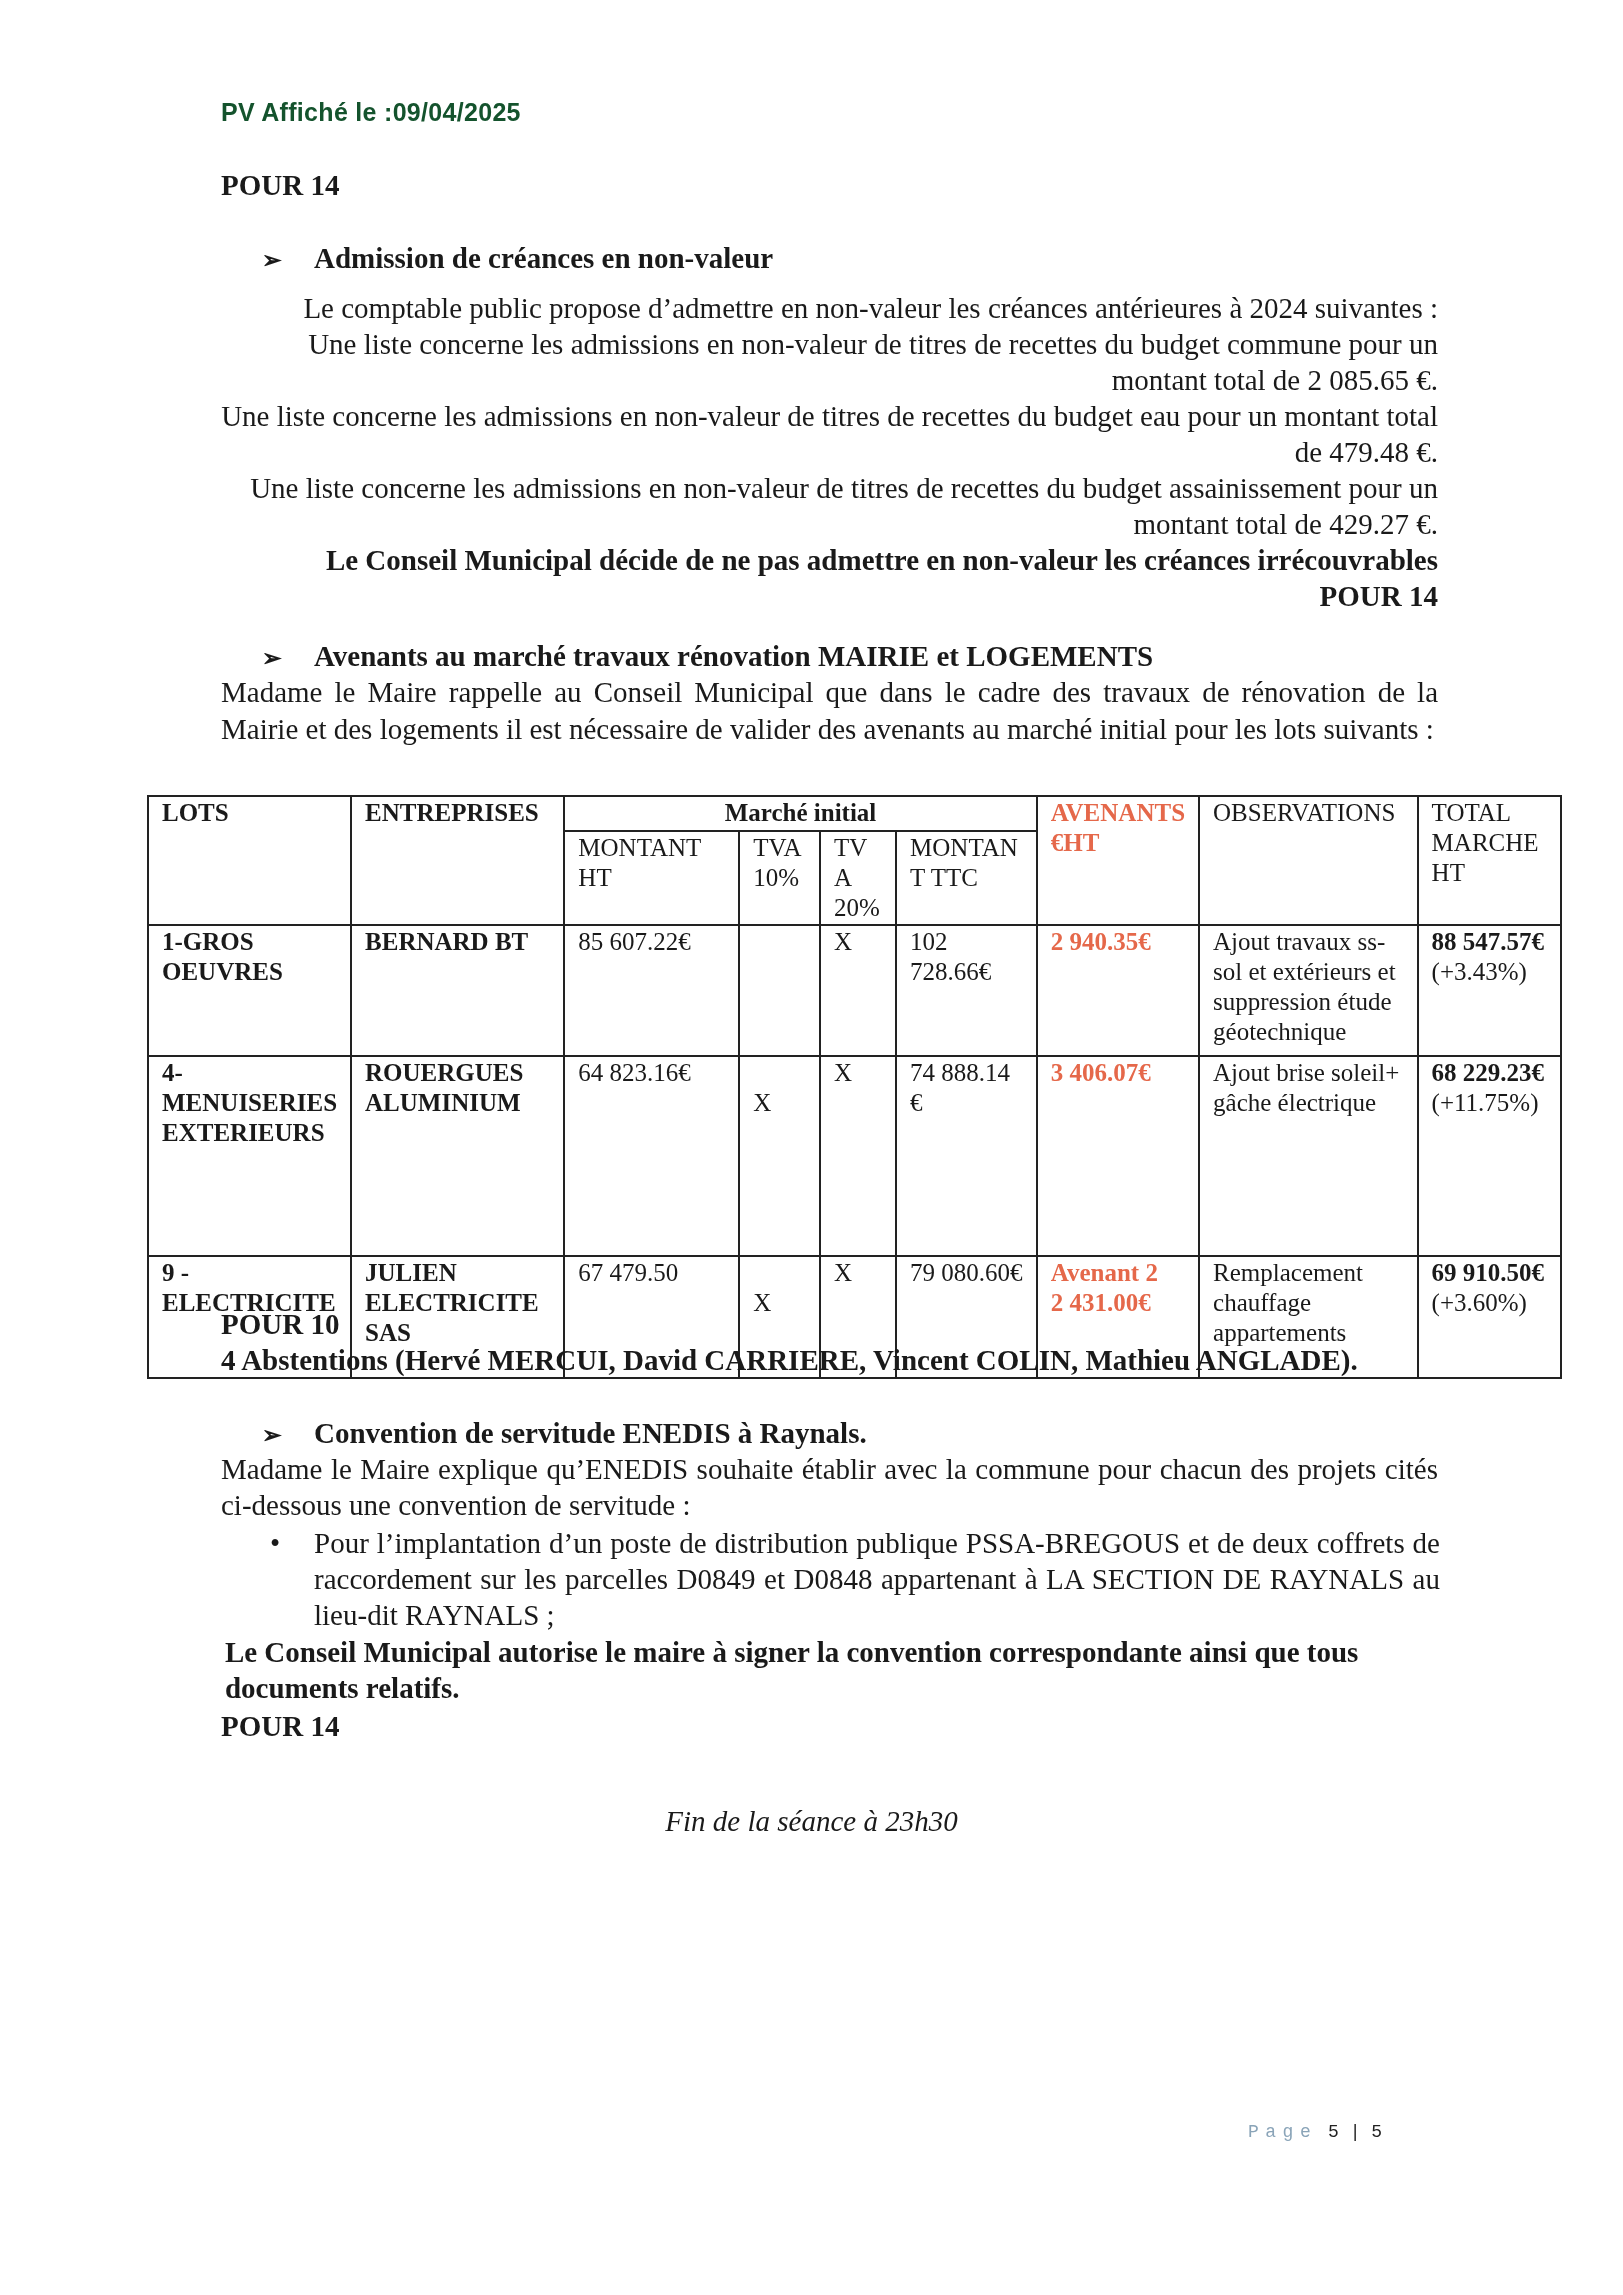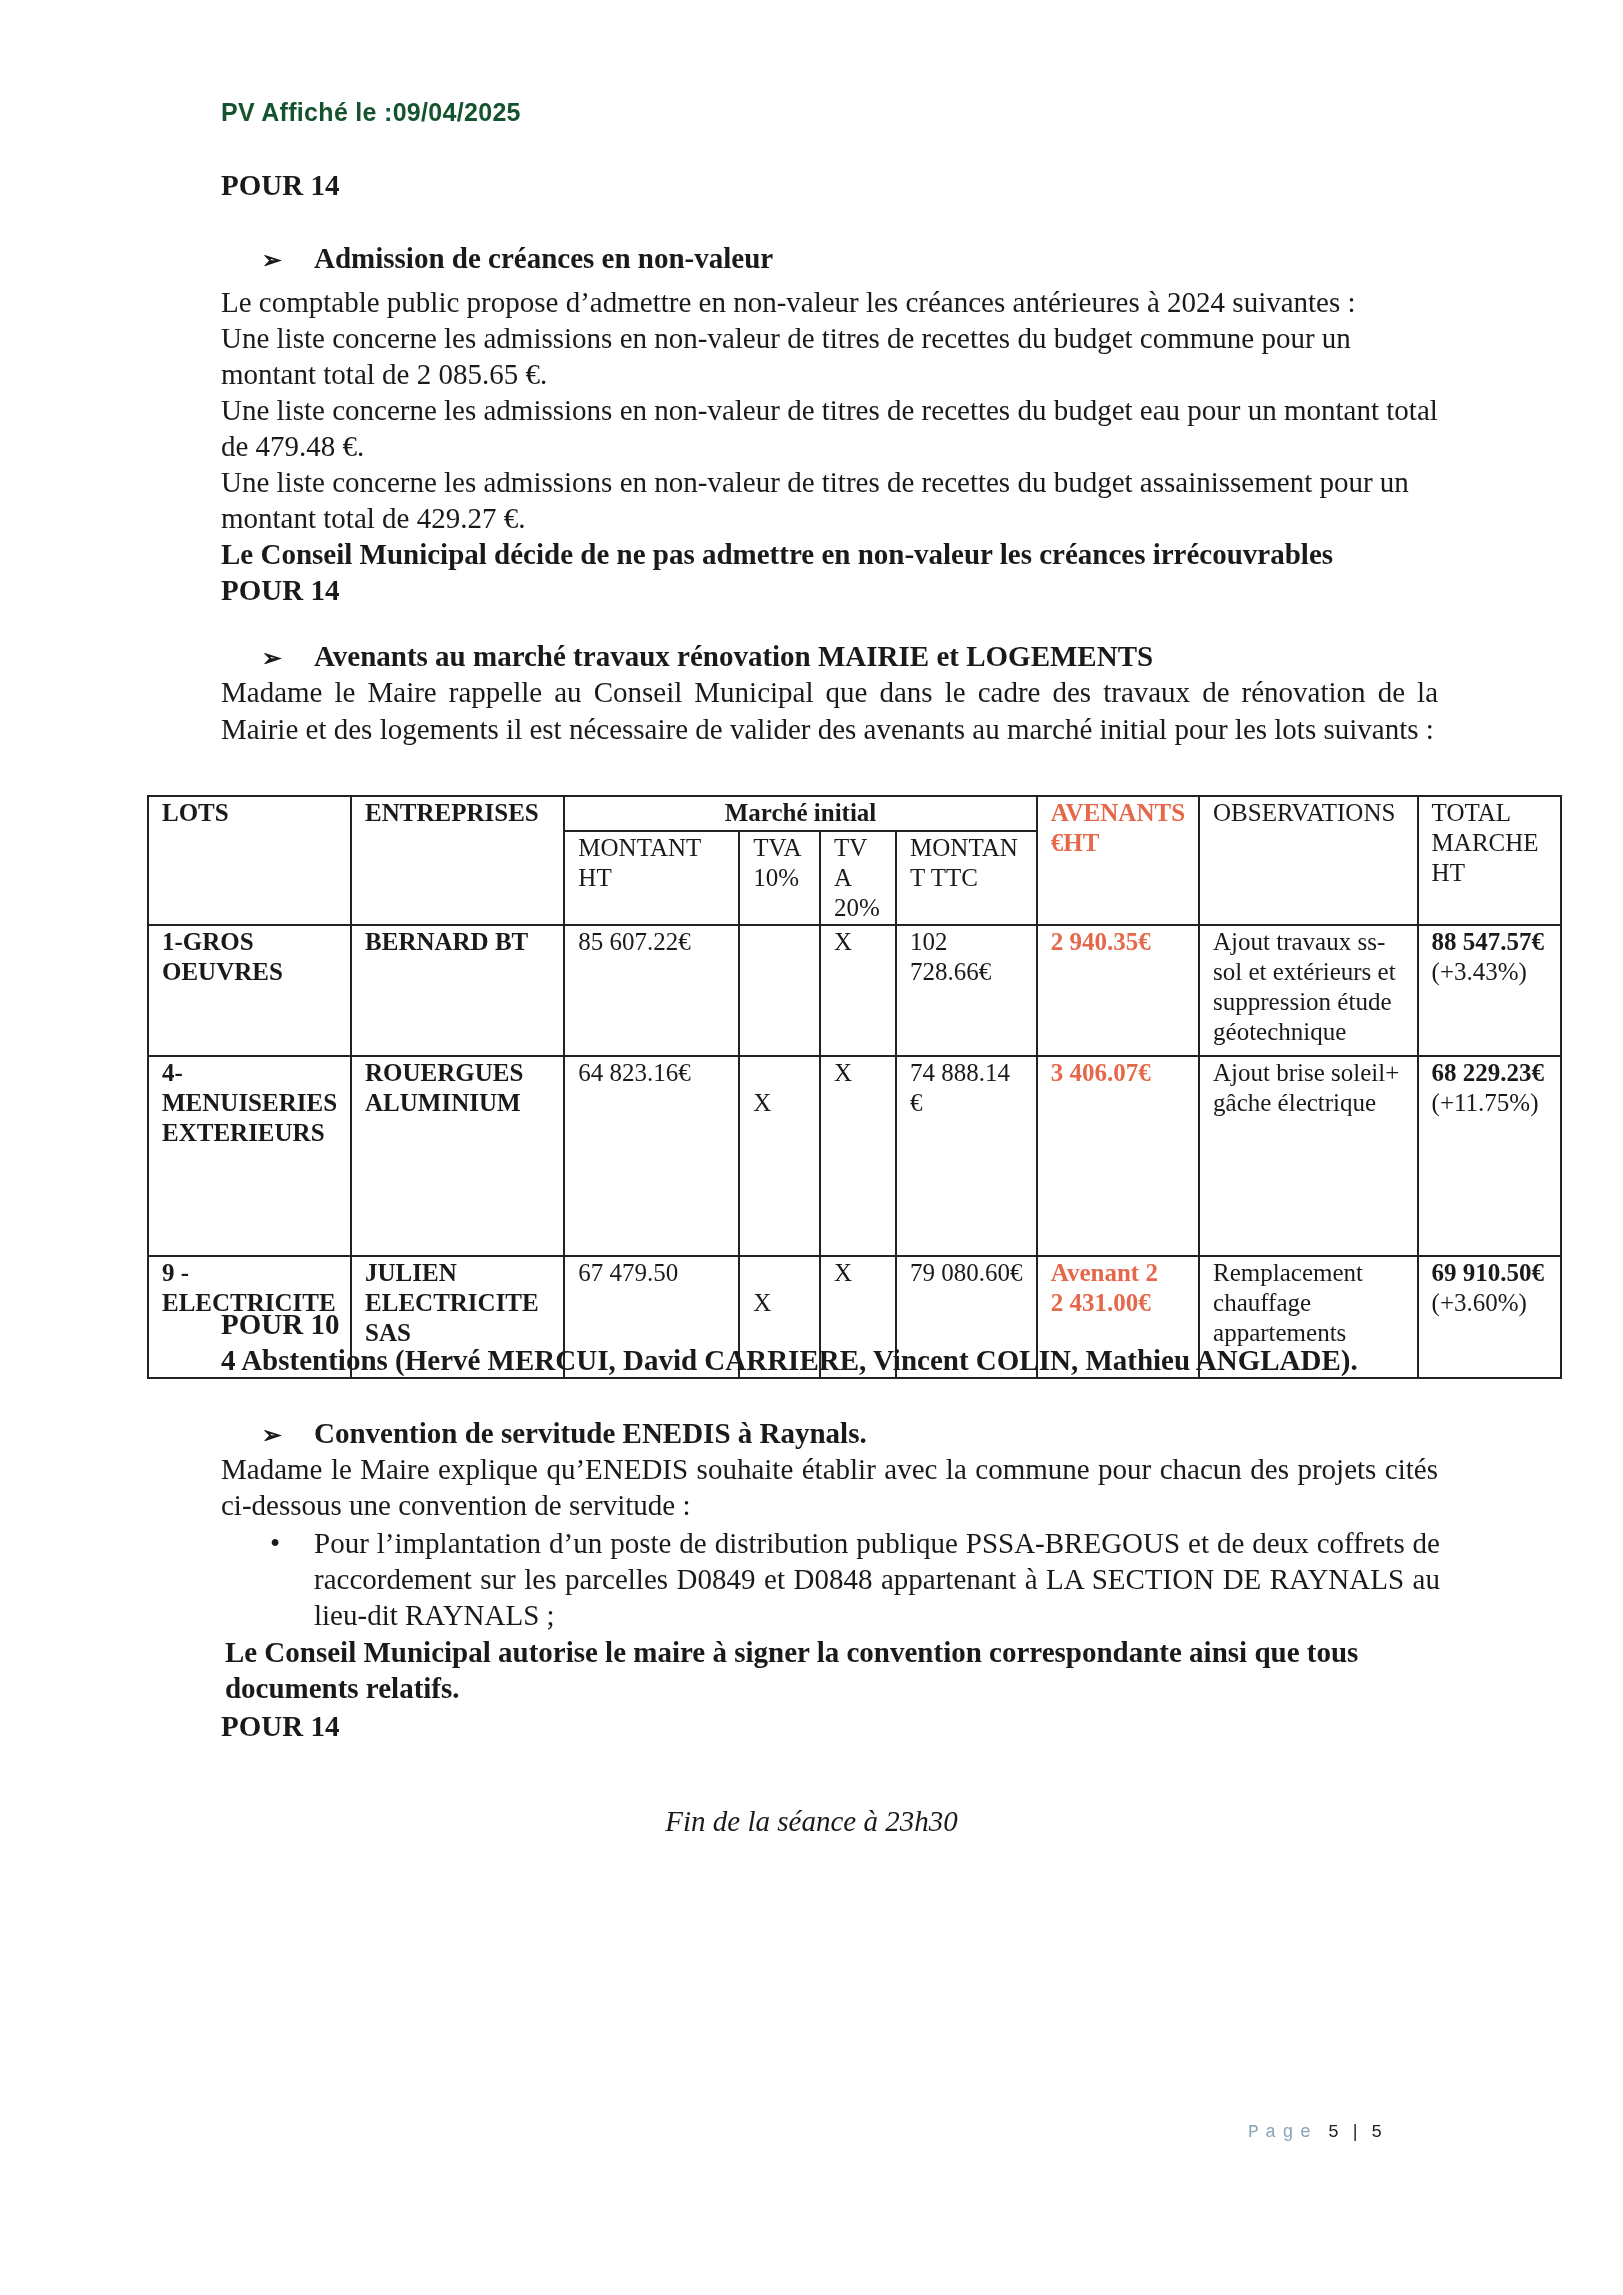--- a/index.html
+++ b/index.html
@@ -41,21 +41,21 @@
 </head>
 <body>
 
 <div class="abs hdr">PV Affiché le :09/04/2025</div>
 
 <div class="abs txt b para" style="top:167px;">POUR 14</div>
 
 <div class="abs sec-title txt" style="top:240px;">
   <span class="arrow">➢</span><span>Admission de créances en non-valeur</span>
 </div>
-<div class="abs txt para" style="top:284px;">
+<div class="abs txt para" style="top:290px;text-align:right;">
   <div>Le comptable public propose d’admettre en non-valeur les créances antérieures à 2024 suivantes :</div>
   <div>Une liste concerne les admissions en non-valeur de titres de recettes du budget commune pour un montant total de 2 085.65 €.</div>
   <div>Une liste concerne les admissions en non-valeur de titres de recettes du budget eau pour un montant total de 479.48 €.</div>
   <div>Une liste concerne les admissions en non-valeur de titres de recettes du budget assainissement pour un montant total de 429.27 €.</div>
   <div class="b">Le Conseil Municipal décide de ne pas admettre en non-valeur les créances irrécouvrables</div>
   <div class="b">POUR 14</div>
 </div>
 
 <div class="abs sec-title txt" style="top:638px;">
   <span class="arrow">➢</span><span>Avenants au marché travaux rénovation MAIRIE et LOGEMENTS</span>

